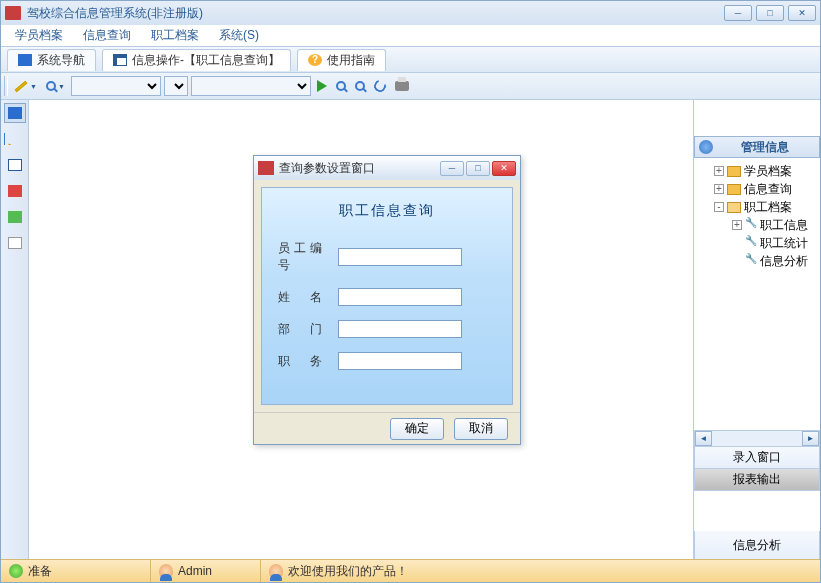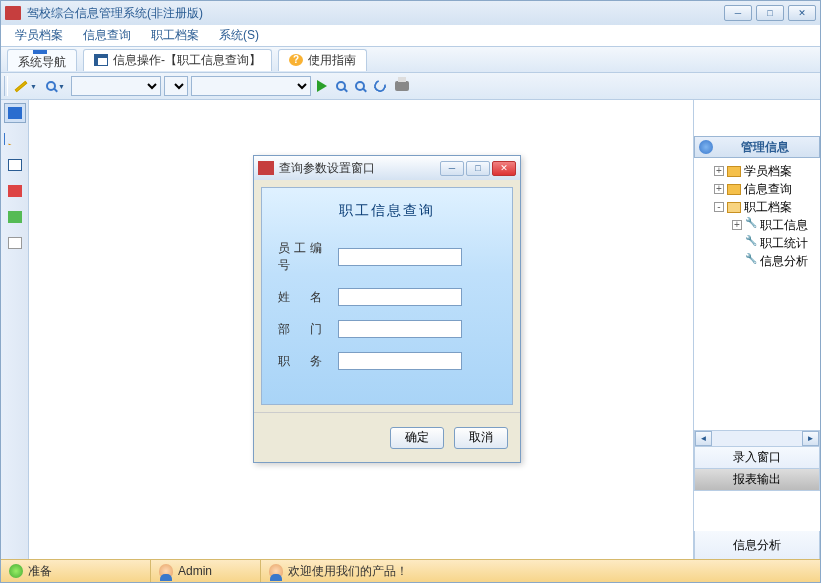--- a/index.html
+++ b/index.html
@@ -12,21 +12,21 @@
 .winbtns { margin-left: auto; display: flex; gap: 4px; }
 .winbtn { width: 28px; height: 16px; border: 1px solid #8aa8c8; background: linear-gradient(#f5f9fe,#d3e1f1); border-radius: 2px; display: flex; align-items: center; justify-content: center; font-size: 9px; color: #2a5c93; cursor: pointer; }
 
 
 .menubar { height: 22px; background: #fff; border-bottom: 1px solid #b8cde4; display: flex; align-items: center; padding: 0 4px; font-size: 12px; color: #2a5c93; }
 .menubar span { padding: 2px 10px; cursor: pointer; }
 
 
 .tabstrip { height: 26px; background: linear-gradient(#f3f7fc,#dde9f6); border-bottom: 1px solid #b8cde4; display: flex; align-items: center; padding: 0 6px; font-size: 12px; }
 .tab { display: flex; align-items: center; height: 22px; padding: 0 10px; margin-right: 6px; border: 1px solid #b8cde4; border-bottom: none; background: #fff; border-radius: 3px 3px 0 0; color: #333; cursor: pointer; }
-.tab.active { background: #f7fbff; flex-direction: column; }
+.tab.active { background: #f7fbff; }
 .tab .ticon2 { width: 14px; height: 12px; margin-right: 5px; }
 .t-blue { background: #2a6dcf; }
 .t-grid { background: #fff; border: 1px solid #2a5c93; box-shadow: inset 3px 0 0 #2a5c93, inset 0 3px 0 #2a5c93; }
 .t-q { background: #f9b233; border-radius: 50%; color: #fff; font-size: 10px; font-weight: bold; text-align: center; line-height: 12px; }
 
 
 .toolbar { height: 27px; background: linear-gradient(#eef4fb,#dde9f6); border-bottom: 1px solid #b8cde4; display: flex; align-items: center; padding: 0 3px; gap: 3px; font-size: 12px; }
 .tsep { width: 4px; height: 20px; border-left: 1px solid #aac1dc; border-right: 1px solid #fff; }
 .tbtn { padding: 2px 3px; cursor: pointer; position: relative; display: flex; align-items: center; }
 .tbtn .caret { font-size: 7px; margin-left: 2px; color: #2a5c93; }
@@ -94,21 +94,21 @@
 .dlg-title .ticon { width: 16px; height: 14px; background: #c63e3e; margin-right: 5px; }
 .dlg-wbtns { margin-left: auto; display: flex; gap: 2px; }
 .dlg-wbtn { width: 24px; height: 15px; border: 1px solid #9bb6d4; background: linear-gradient(#f5f9fe,#d3e1f1); border-radius: 2px; font-size: 9px; display: flex; align-items: center; justify-content: center; color: #2a5c93; cursor: pointer; }
 .dlg-wbtn.close { background: linear-gradient(#f08080,#d33); color: #fff; border-color: #b33; }
 .dlg-body { padding: 7px; }
 .dlg-inner { background: linear-gradient(#dff1ff,#bfe0fb 40%,#a9d4f7); border: 1px solid #9bb6d4; padding: 14px 16px 20px; }
 .dlg-h { text-align: center; font-size: 14px; color: #0a3d76; margin-bottom: 20px; letter-spacing: 2px; }
 .frow { display: flex; align-items: center; margin-bottom: 14px; font-size: 12px; color: #333; }
 .frow label { width: 60px; letter-spacing: 4px; }
 .frow input { width: 124px; height: 18px; border: 1px solid #7b9ec4; background: #fff; font-size: 12px; padding: 0 2px; }
-.dlg-foot { height: 50px; display: flex; align-items: center; justify-content: flex-end; padding: 0 12px; gap: 10px; border-top: 1px solid #ccc; background: #ece9d8; }
+.dlg-foot { height: 32px; display: flex; align-items: center; justify-content: flex-end; padding: 0 12px; gap: 10px; border-top: 1px solid #ccc; background: #ece9d8; }
 .dbtn { width: 54px; height: 22px; border: 1px solid #7b9ec4; background: linear-gradient(#fefefe,#e0e9f4); border-radius: 3px; font-size: 12px; cursor: pointer; }
 </style>
 </head>
 <body>
 
 <div class="main-win">
 
   <div class="titlebar">
     <div class="ticon"></div>
     <span>驾校综合信息管理系统(非注册版)</span>

